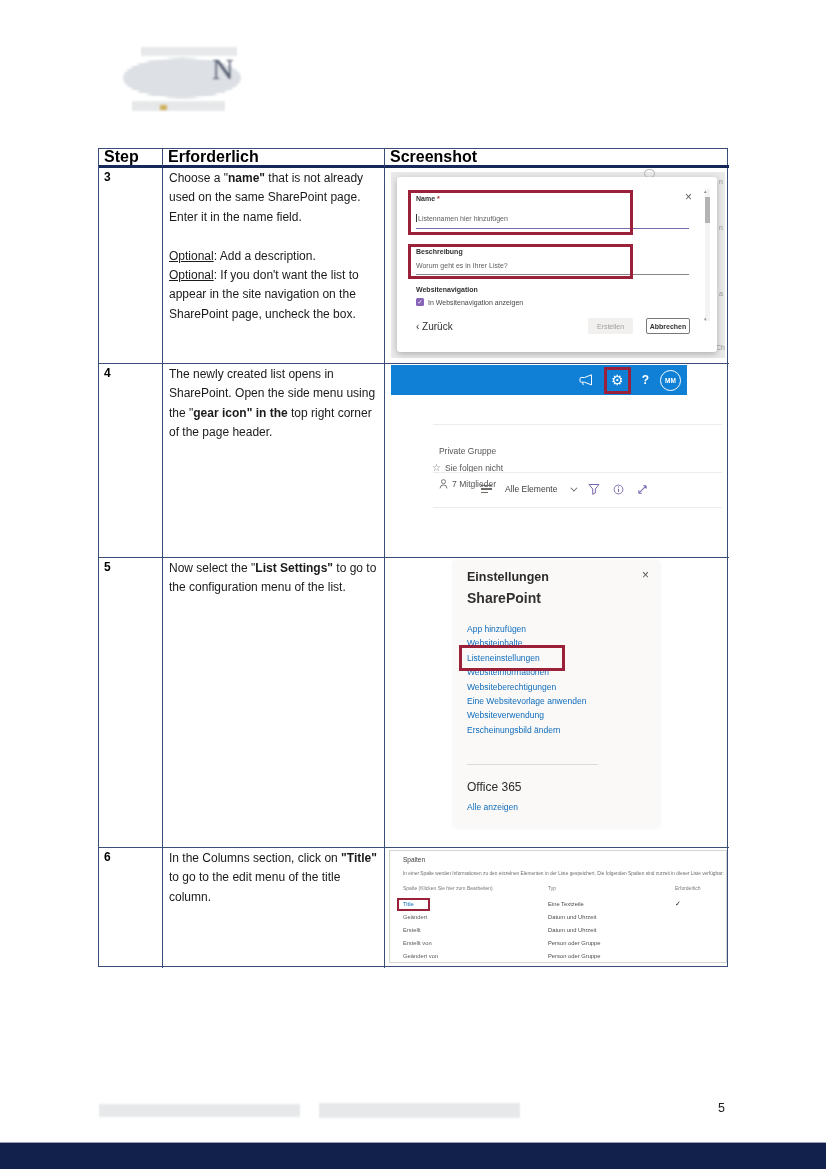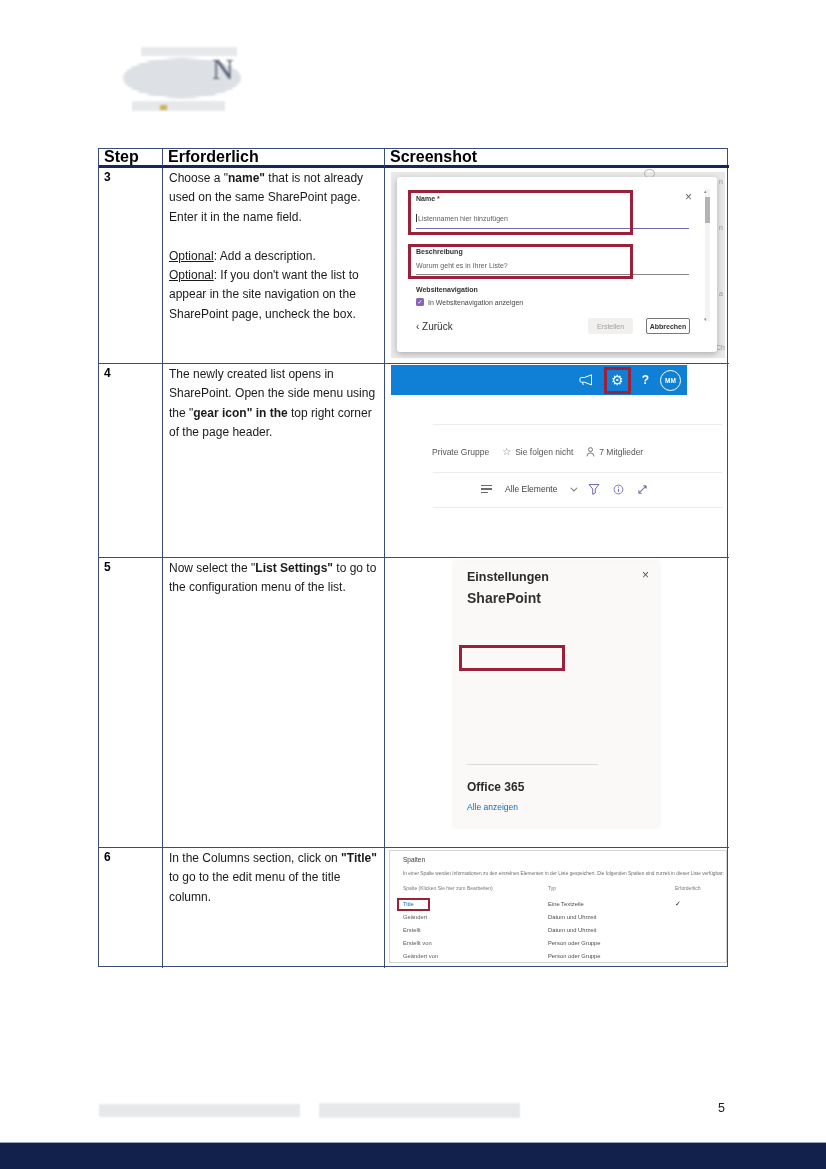--- a/index.html
+++ b/index.html
@@ -58,40 +58,40 @@
 
   
   .shot4 { position:absolute; left:6px; top:1px; width:332px; height:150px; }
   .s4-bluebar { position:absolute; left:0; top:0; width:296px; height:30px; background:var(--sp_blue);
                 display:flex; align-items:center; justify-content:flex-end; gap:11px; padding-right:6px; }
   .s4-gearbox { width:27px; height:27px; border:3px solid var(--red); display:flex; align-items:center; justify-content:center; }
   .gear { color:#fff; font-size:14px; line-height:1; }
   .s4-help { color:#fff; font-size:12px; font-weight:600; }
   .s4-avatar { width:21px; height:21px; border:1.4px solid #fff; border-radius:50%; color:#fff; font-size:6.5px; font-weight:bold; display:flex; align-items:center; justify-content:center; }
   .s4-line { position:absolute; left:42px; width:289px; height:1px; background:#ececec; }
-  .s4-meta { position:absolute; left:41px; top:81px; display:flex; align-items:center; gap:13px; font-size:8.5px; color:#555; }
+  .s4-meta { position:absolute; left:41px; top:81px; display:flex; align-items:center; gap:6px; font-size:8.5px; color:#555;flex-direction:column; }
   .s4-meta .grp { display:flex; align-items:center; gap:4px; }
   .star { font-size:10px; color:#777; }
   .s4-toolbar { position:absolute; left:90px; top:118px; display:flex; align-items:center; gap:13px; }
   .ham { display:flex; flex-direction:column; gap:2px; }
   .ham i { display:block; height:1.3px; background:#6d6a67; }
   .ham i:nth-child(1){width:11px} .ham i:nth-child(2){width:11px} .ham i:nth-child(3){width:7px}
   .s4-view { font-size:8.5px; color:#3f3d3b; }
   .chev { width:5px; height:5px; border-right:1.2px solid #6d6a67; border-bottom:1.2px solid #6d6a67; transform:rotate(45deg) translateY(-2px); }
 
   
   .shot5 { position:absolute; left:69px; top:3px; width:205px; height:266px; background:#faf9f7; box-shadow:0 0 4px rgba(0,0,0,.08); }
   .s5-title { position:absolute; left:13px; top:9px; font-size:12.5px; font-weight:bold; color:#2b2b2b; }
   .s5-close { position:absolute; right:10px; top:7px; font-size:12px; color:#555; }
   .s5-section { position:absolute; left:13px; top:29px; font-size:14px; font-weight:bold; color:#323130; }
   .s5-links { position:absolute; left:13px; top:63px; list-style:none; }
   .s5-links li { height:14.4px; font-size:8.5px; color:var(--link); }
   .s5-red { left:5px; top:84px; width:106px; height:26px; background:#faf9f7cc; background:transparent; }
   .s5-divider { position:absolute; left:13px; top:203px; width:131px; height:1px; background:#dcdad7; }
-  .s5-office { position:absolute; left:13px; top:219px; font-size:12px; font-weight:bold; color:#2b2b2b; }
+  .s5-office { position:absolute; left:13px; top:219px; font-size:12px; font-weight:normal; color:#2b2b2b; }
   .s5-alle { position:absolute; left:13px; top:241px; font-size:8.5px; color:var(--link); }
 
   
   .shot6 { position:absolute; left:4px; top:2px; width:338px; height:113px; background:#fff; border:1px solid #d4d4d4; }
   .s6-title { position:absolute; left:13px; top:5px; font-size:6.5px; color:#3b3b3b; }
   .s6-intro { position:absolute; left:13px; top:20px; width:322px; font-size:4.8px; color:#6e6e6e; white-space:nowrap; overflow:hidden; }
   .s6-head { position:absolute; left:13px; top:34px; display:flex; font-size:5px; color:#7a7a7a; }
   .s6-rows { position:absolute; left:13px; top:46px; width:320px; }
   .s6-row { display:flex; align-items:center; height:13px; font-size:5.8px; }
   .c1 { width:145px; } .c2 { width:127px; color:#4c4c4c; } .c3 { width:40px; font-size:7px; color:#222; }
@@ -216,20 +216,31 @@
       </div>
     </div>
 
     <div class="cell step-cell">5</div>
     <div class="cell desc-cell"><span>Now select the "</span><span class="b">List Settings"</span><span> to go to the configuration menu of the list.</span></div>
     <div class="cell last">
       <div class="shot5">
         <div class="s5-title">Einstellungen</div>
         <span class="s5-close">×</span>
         <div class="s5-section">SharePoint</div>
+        <ul class="s5-links">
+
+        <li class="s5-link">App hinzufügen</li>
+            <li class="s5-link">Websiteinhalte</li>
+            <li class="s5-link">Listeneinstellungen</li>
+            <li class="s5-link">Websiteinformationen</li>
+            <li class="s5-link">Websiteberechtigungen</li>
+            <li class="s5-link">Eine Websitevorlage anwenden</li>
+            <li class="s5-link">Websiteverwendung</li>
+            <li class="s5-link">Erscheinungsbild ändern</li>
+          </ul>
         <div class="redbox s5-red"></div>
         <div class="s5-divider"></div>
         <div class="s5-office">Office 365</div>
         <div class="s5-alle">Alle anzeigen</div>
       </div>
     </div>
 
     <div class="cell step-cell bot">6</div>
     <div class="cell desc-cell bot"><span>In the Columns section, click on </span><span class="b">"Title"</span><span> to go to the edit menu of the title column.</span></div>
     <div class="cell last bot">

